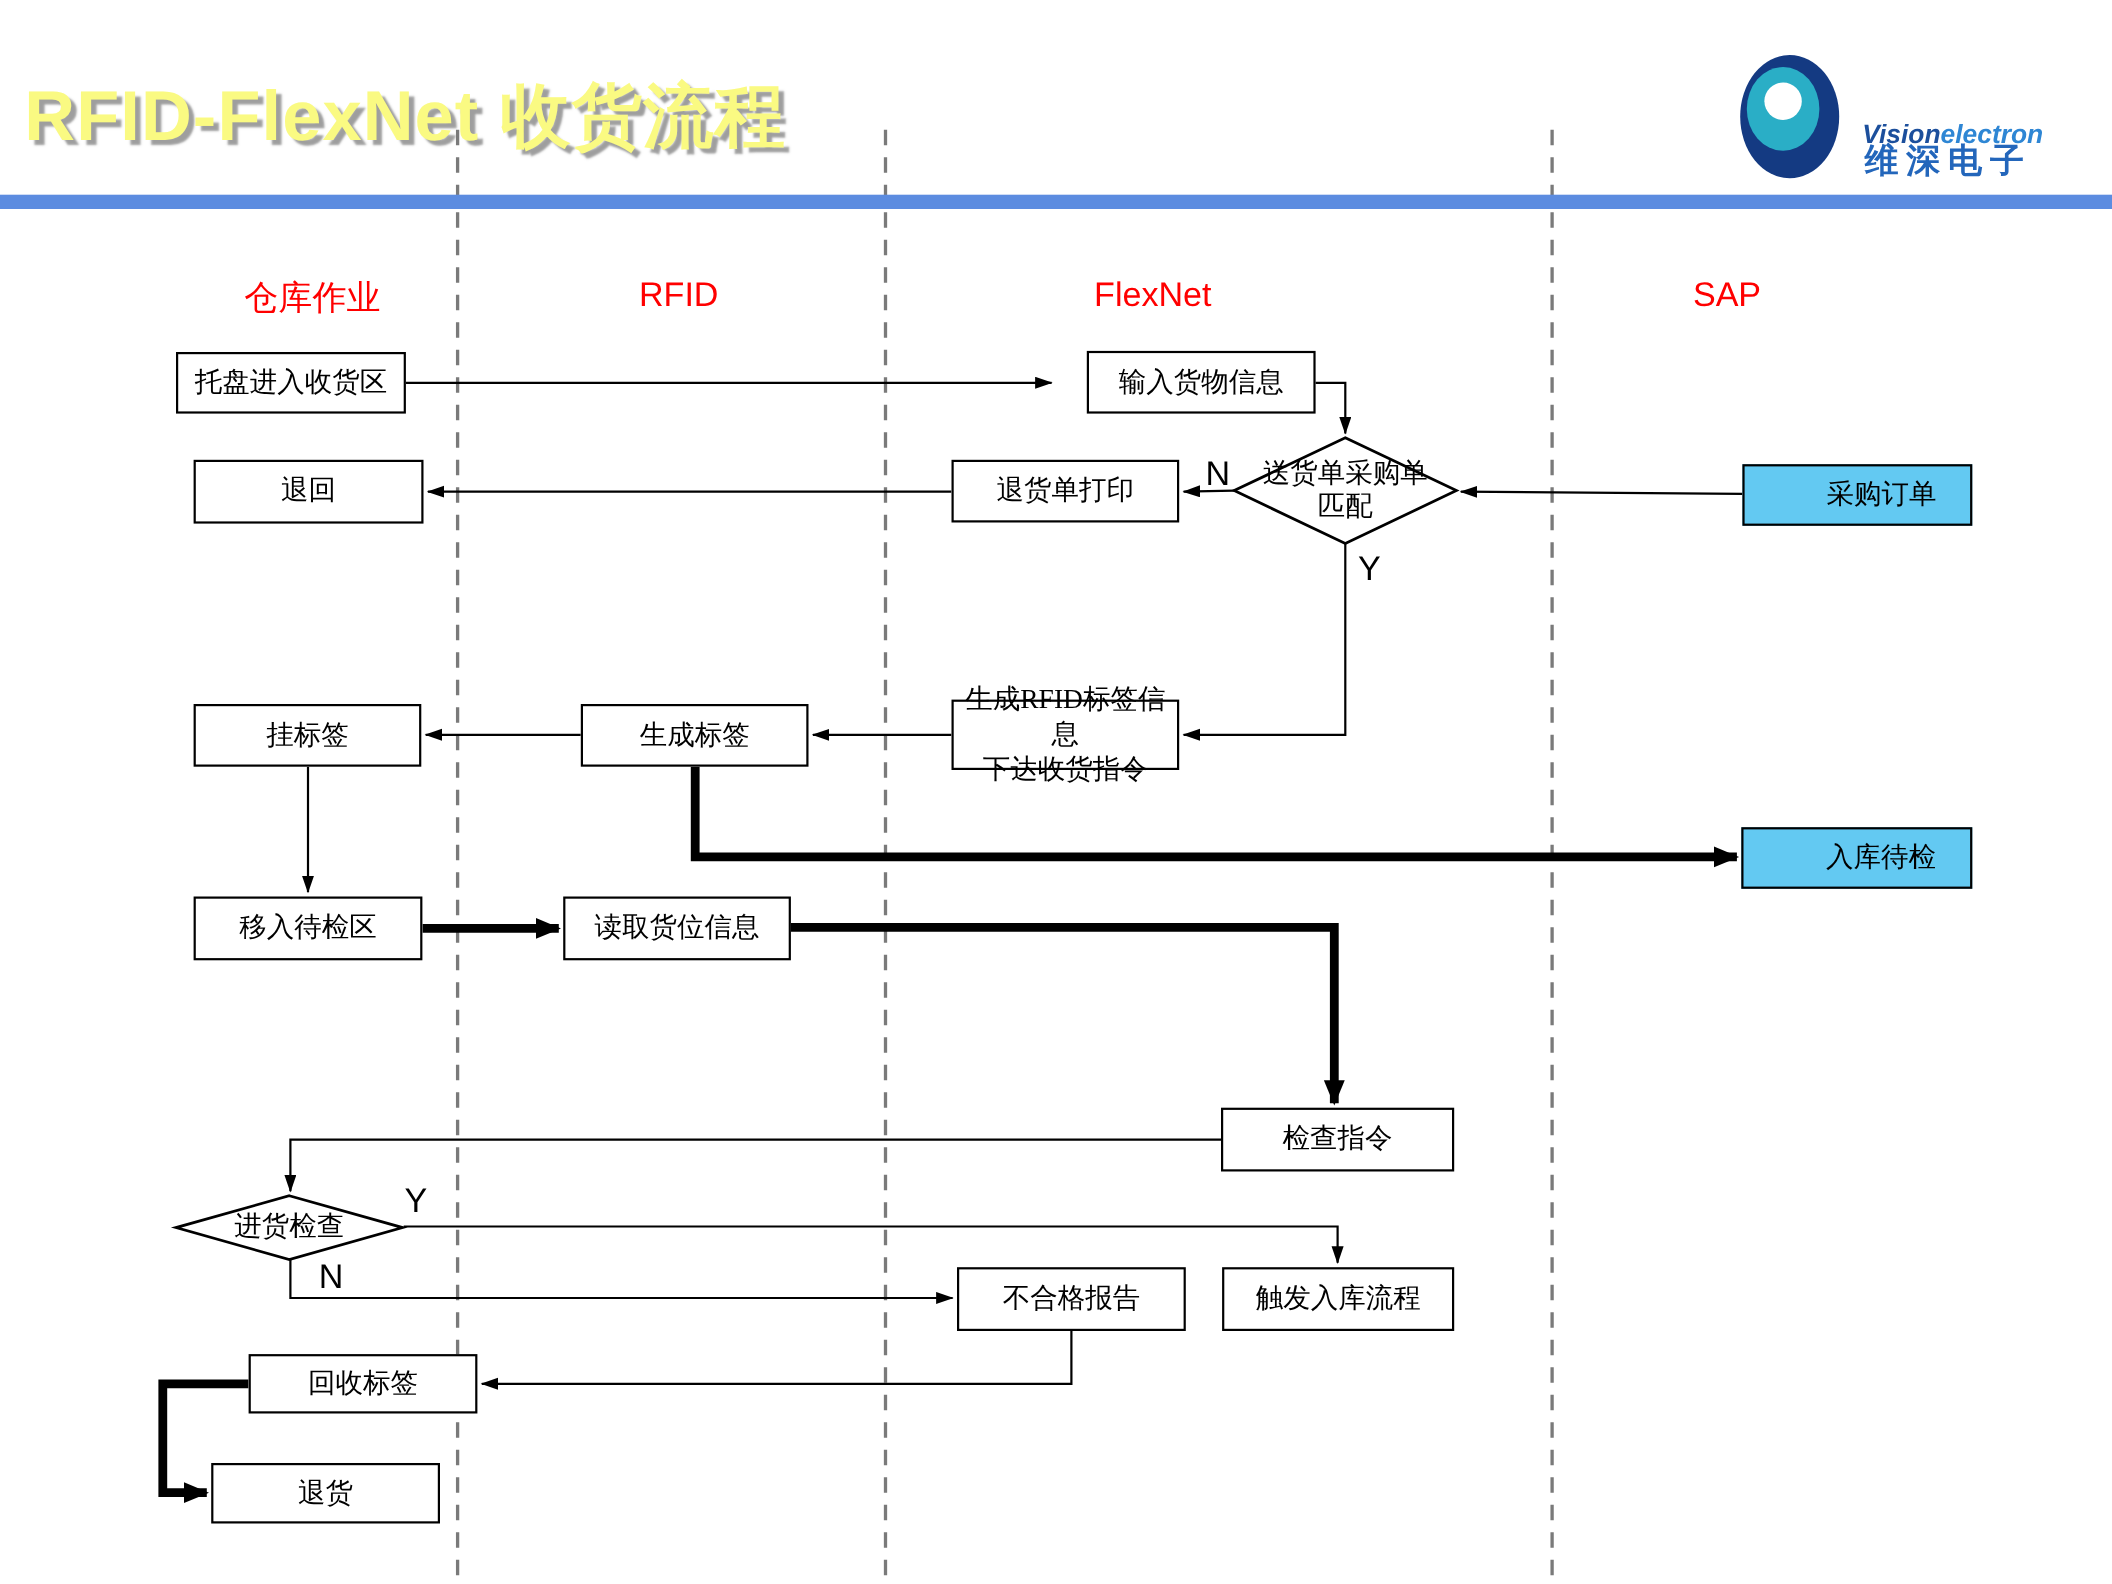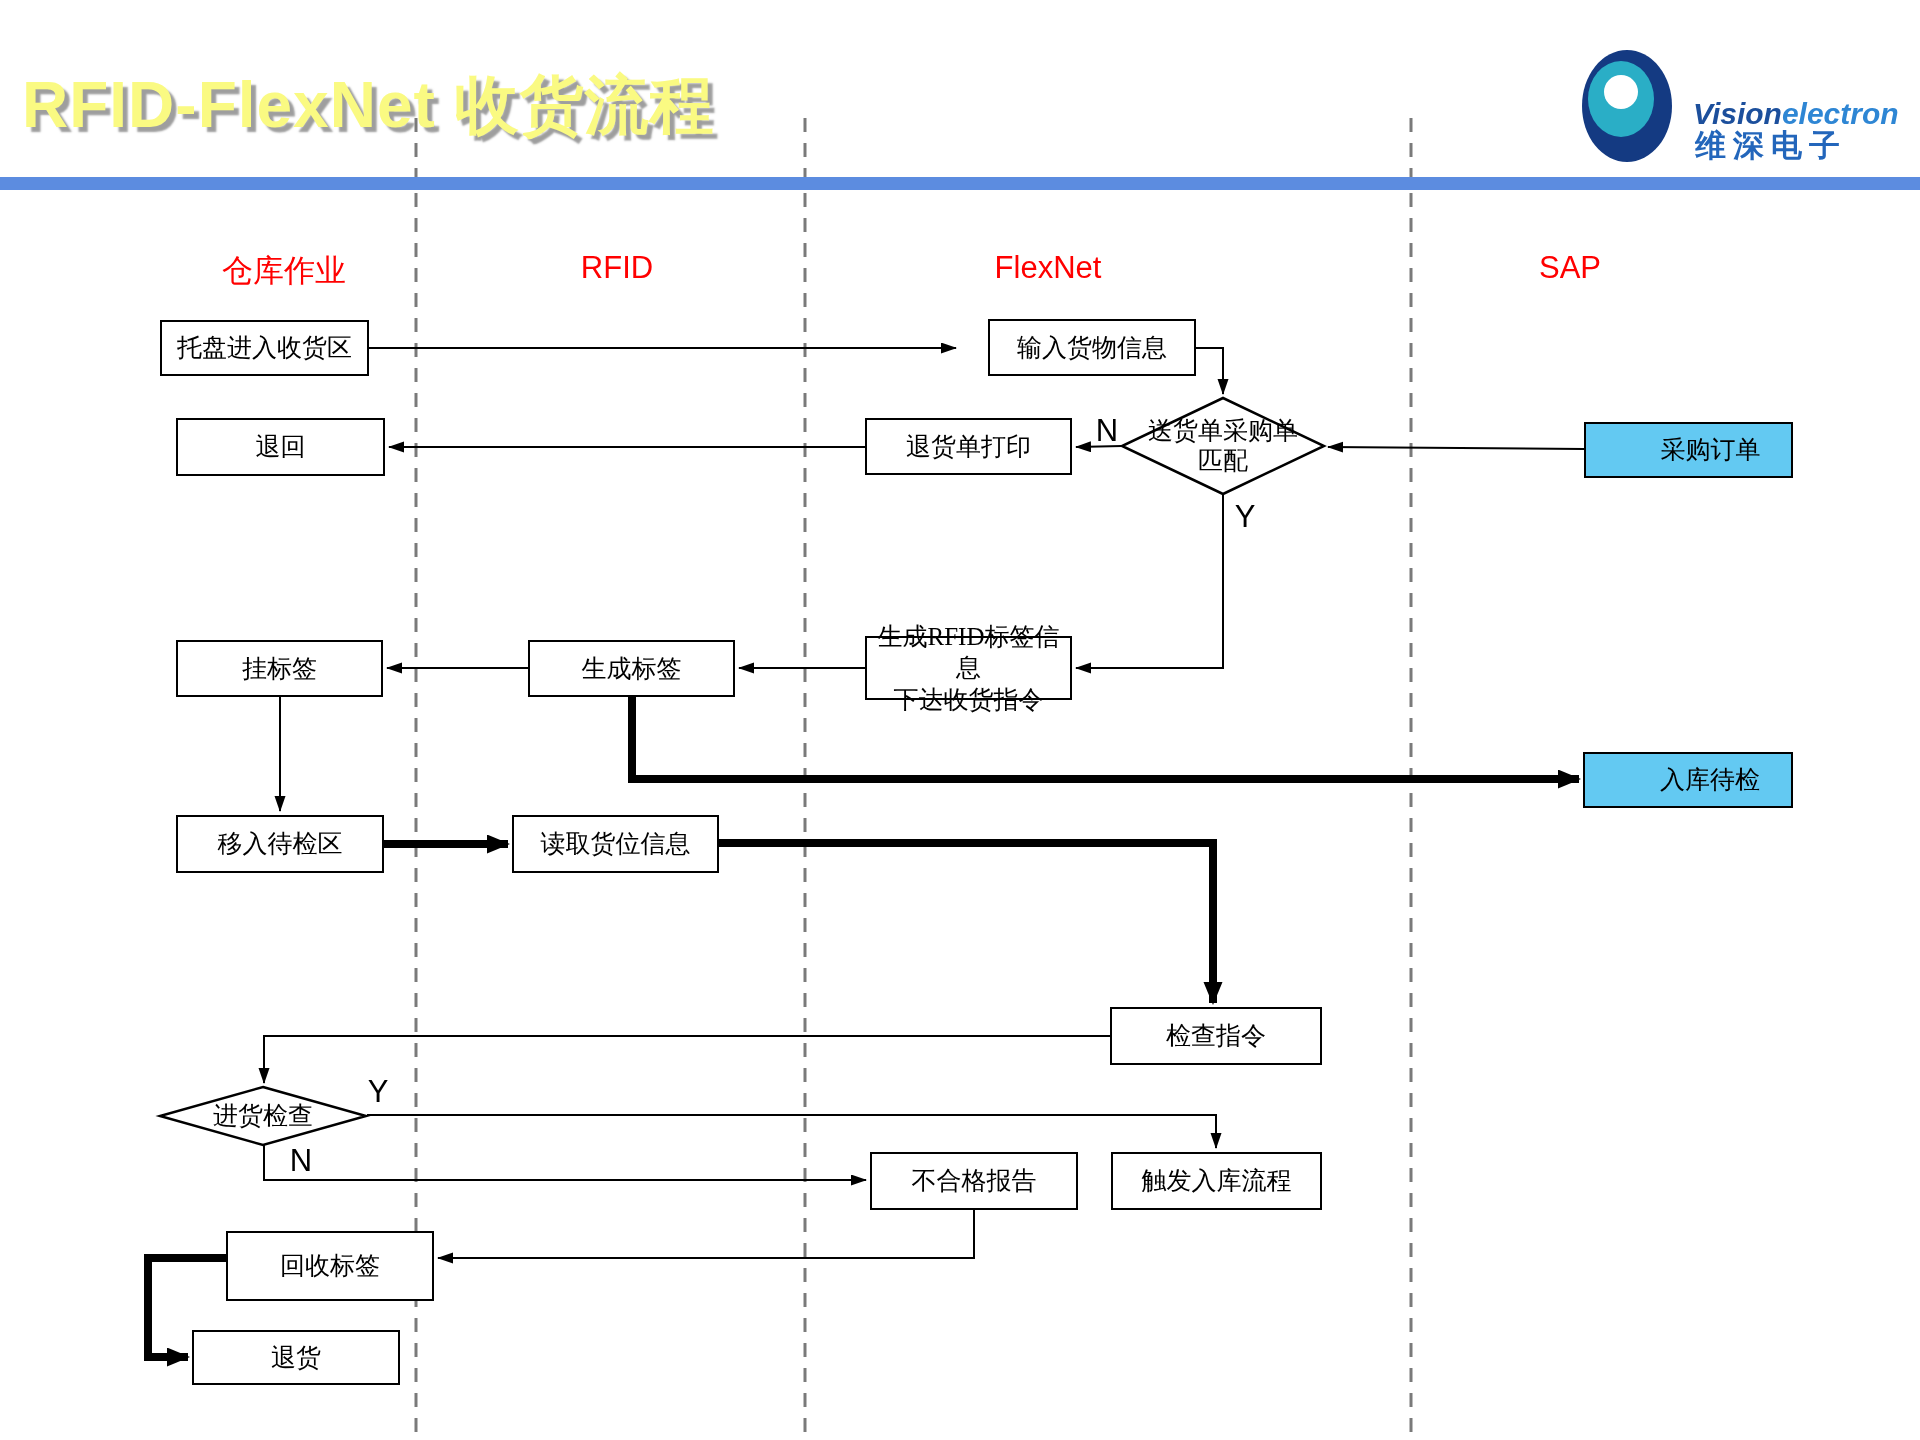--- a/index.html
+++ b/index.html
@@ -8,22 +8,22 @@
   #page-title { position:absolute; left:22px; top:62px; font-size:64px; font-weight:bold;
                 letter-spacing:1px; color:#fafa82; z-index:6; white-space:nowrap;
                 text-shadow:5px 5px 2px rgba(125,125,125,0.75); }
   #accent-bar { position:absolute; left:0; top:177px; width:1920px; height:13px; z-index:5; }
   
   #logo { position:absolute; left:1575px; top:45px; width:340px; height:125px; z-index:6; }
   .logo-ellipse { position:absolute; border-radius:50%; }
   .logo-outer { left:7px; top:5px; width:90px; height:112px; background:#143a82; }
   .logo-mid   { left:13px; top:16px; width:66px; height:76px; background:#2aaec6; }
   .logo-hole  { left:29px; top:30px; width:34px; height:34px; background:#ffffff; }
-  .brand-en { position:absolute; left:118px; top:52px; font-style:italic; font-weight:bold;
-              font-size:30px; white-space:nowrap; }
+  .brand-en { position:absolute; left:118px; top:64px; font-style:italic; font-weight:bold;
+              font-size:24px; white-space:nowrap; }
   .brand-en .b1 { color:#1c4f9c; } .brand-en .b2 { color:#2e86d4; }
   .brand-cn { position:absolute; left:120px; top:80px; font-weight:bold; font-size:31px;
               color:#2366bb; letter-spacing:7px; white-space:nowrap; }
   
   .lane-label { position:absolute; top:250px; transform:translateX(-50%); color:#ff0000;
                 font-size:31px; z-index:1; white-space:nowrap; }
   
   #flow { position:absolute; left:0; top:0; z-index:2; }
   
   .node { position:absolute; box-sizing:border-box; background:#ffffff; border:2.5px solid #000;
@@ -137,21 +137,21 @@
     </div>
     <div class="dlabel" style="left: 263px; top: 1116px;">
       <div>进货检查</div>
     </div>
     <div class="node" style="left: 870px; top: 1152px; width: 208px; height: 58px;">
       <div>不合格报告</div>
     </div>
     <div class="node" style="left: 1111px; top: 1152px; width: 211px; height: 58px;">
       <div>触发入库流程</div>
     </div>
-    <div class="node" style="left: 226px; top: 1231px; width: 208px; height: 70px;">
+    <div class="node" style="left: 226px; top: 1231px; width: 208px; height: 54px;">
       <div>回收标签</div>
     </div>
     <div class="node" style="left: 192px; top: 1330px; width: 208px; height: 55px;">
       <div>退货</div>
     </div>
     <div class="edge-label" style="left: 1107px; top: 431px;">N</div>
     <div class="edge-label" style="left: 1245px; top: 517px;">Y</div>
     <div class="edge-label" style="left: 378px; top: 1092px;">Y</div>
     <div class="edge-label" style="left: 301px; top: 1161px;">N</div>
   </div>

